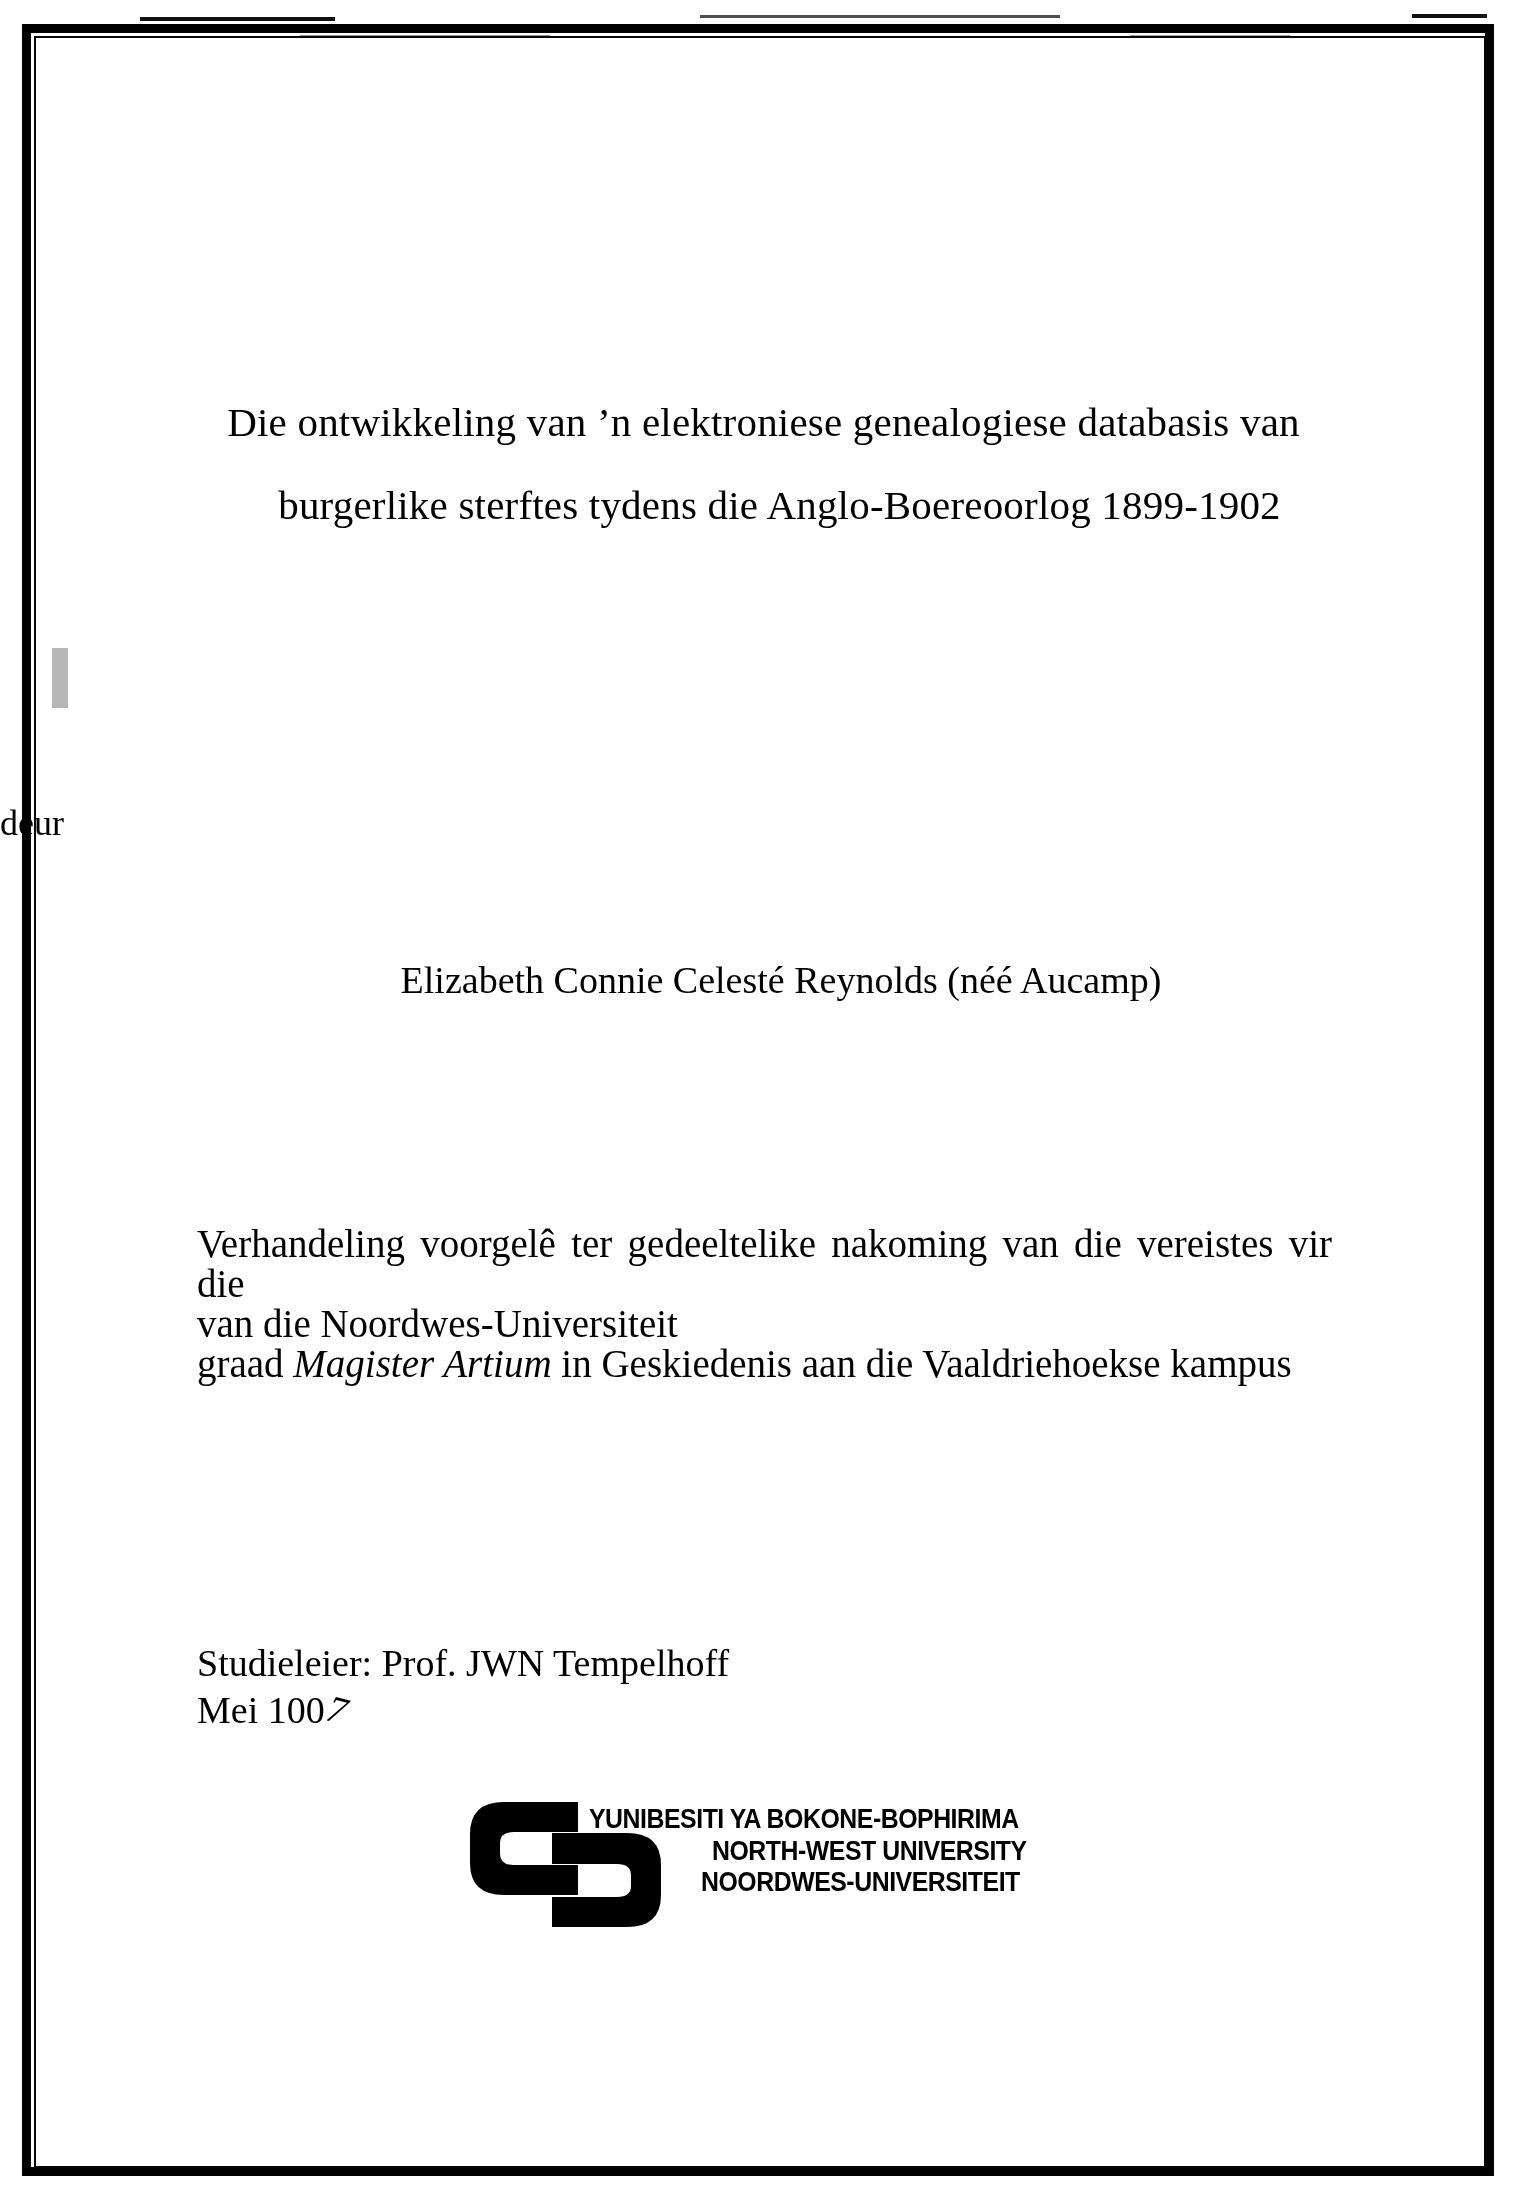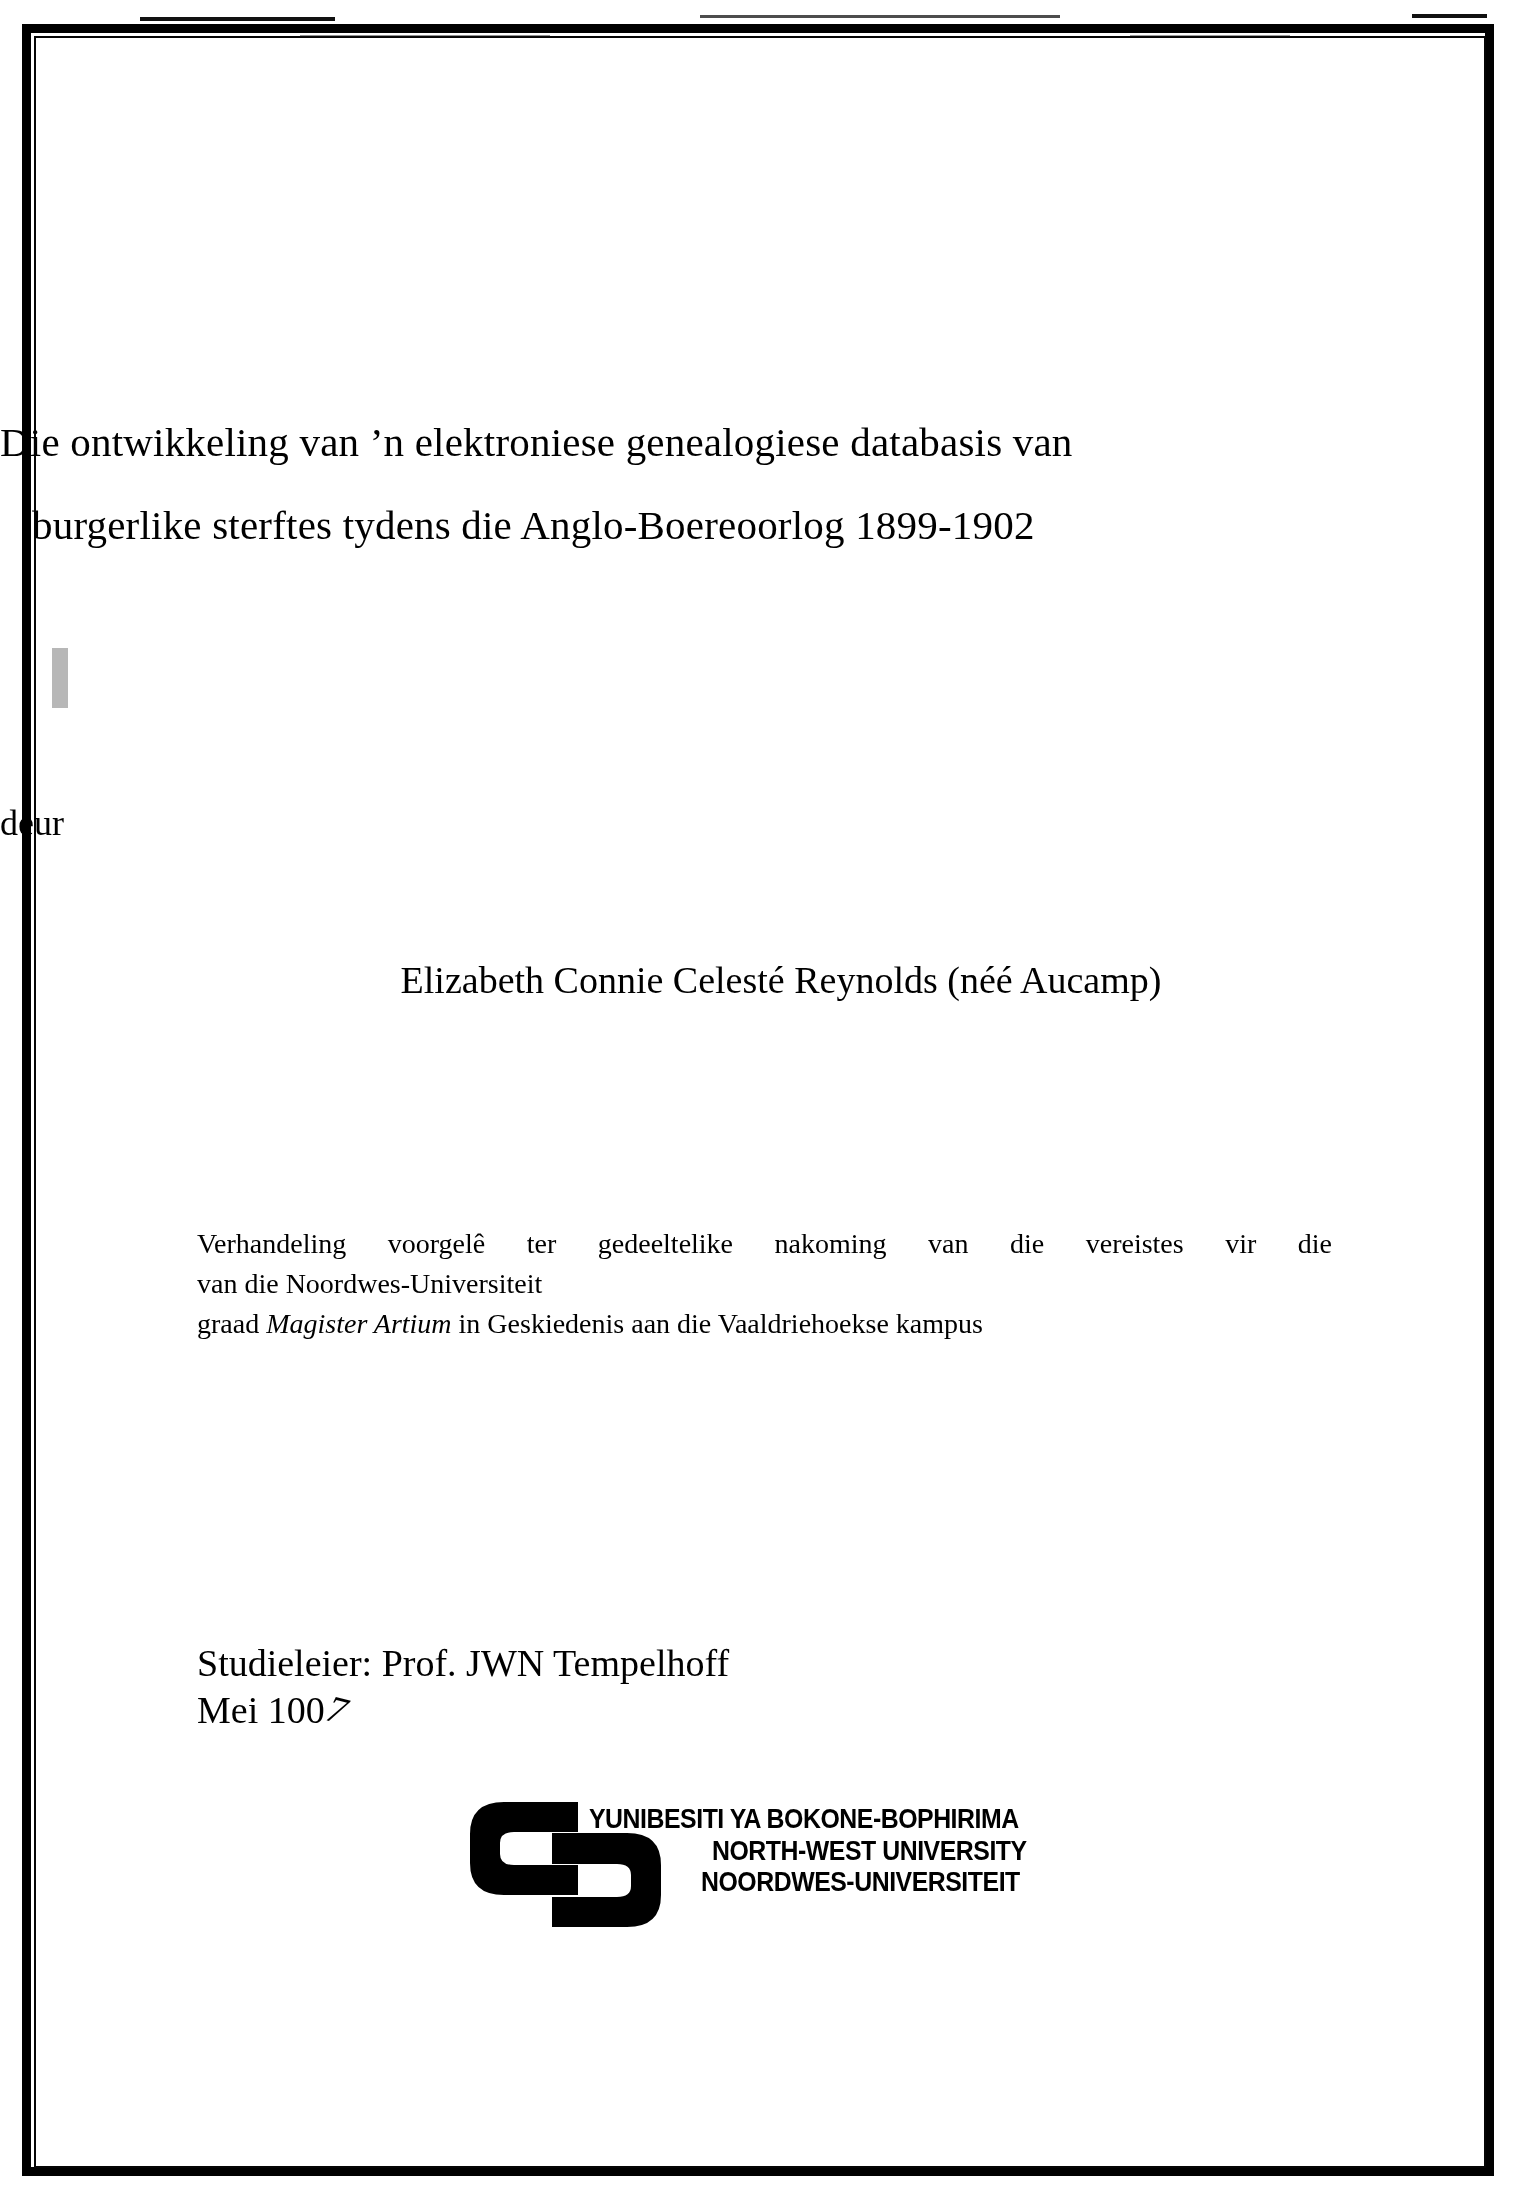--- a/index.html
+++ b/index.html
@@ -36,26 +36,25 @@
   .a1 { left: 140px; top: 17px; width: 195px; height: 4px; }
   .a2 { left: 700px; top: 15px; width: 360px; height: 3px; opacity: .75; }
   .a3 { left: 1412px; top: 14px; width: 75px; height: 4px; }
   .a4 { left: 300px; top: 35px; width: 250px; height: 2px; opacity: .45; }
   .a5 { left: 1130px; top: 35px; width: 160px; height: 2px; opacity: .4; }
   .a6 { left: 52px; top: 648px; width: 16px; height: 60px; opacity: .3; }
 
   .title-line {
     position: absolute;
     left: 0; right: 0;
-    text-align: left;
+    text-align: center;
     font-size: 41px;
     line-height: 48px;
     white-space: nowrap;
     letter-spacing: 0.2px;
-    margin-top: 20px;
   }
   .title-1 { top: 398px; }
   .title-2 { top: 481px; padding-left: 32px; }
 
   .byline {
     position: absolute;
     left: 0; right: 0;
     top: 802px;
     font-size: 36px;
   }
@@ -67,21 +66,21 @@
     font-size: 38px;
     white-space: nowrap;
     padding-left: 35px;
   }
 
   .statement {
     position: absolute;
     left: 197px;
     top: 1224px;
     width: 1135px;
-    font-size: 28px;
+    font-size: 39px;
     line-height: 40px;
   }
   .statement .just {
     text-align: justify;
     text-align-last: justify;
   }
   .statement .plain { white-space: nowrap; }
   .italic { font-style: italic; }
 
   .supervisor-block {

